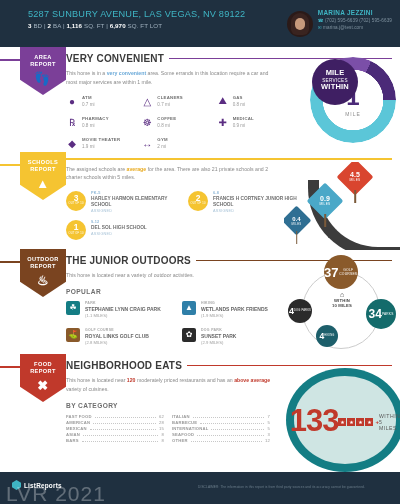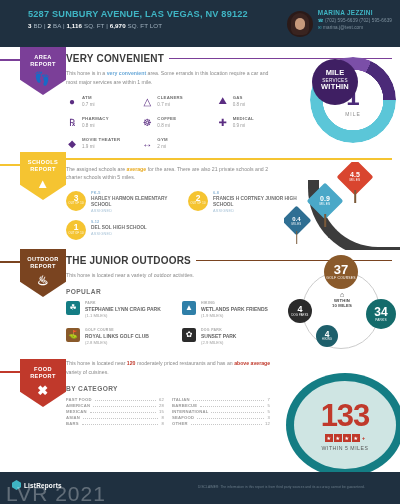--- a/index.html
+++ b/index.html
@@ -11,21 +11,21 @@
     position: relative;
   }
   .page { width: 400px; height: 504px; position: relative; background:#fff; }
 
   
   .header {
     height: 47px; background: #1f3040; position: relative;
     padding: 9px 0 0 28px;
   }
   .addr {
-    color: #3fb5c4; font-size: 9.2px; font-weight: bold; letter-spacing: .2px;
+    color: #3fb5c4; font-size: 9.2px; font-weight: normal; letter-spacing: .2px;
     white-space: nowrap;
   }
   .specs { margin-top: 3px; font-size: 6.2px; color: #9fb0bd; letter-spacing: .1px; }
   .specs b { color: #ffffff; }
   .agent {
     position: absolute; right: 8px; top: 7px; display: flex; align-items: flex-start; gap: 5px;
   }
   .avatar {
     width: 26px; height: 26px; border-radius: 50%; background: #2b1a18;
     overflow: hidden; position: relative; flex: none; margin-top: 4px;
@@ -116,21 +116,21 @@
   .out-grid { display:grid; grid-template-columns: 108px 108px; gap: 10px 8px; margin-top:6px; width:224px;}
   .out { display:flex; gap:5px; align-items:flex-start;}
   .out .sq { width:14px; height:14px; border-radius:2px; flex:none; display:flex; align-items:center; justify-content:center; color:#fff; font-size:8px;}
   .out .cat { font-size:3.5px; color:#a8a8a8; letter-spacing:.3px; font-weight:bold;}
   .out .nm { font-size:5px; color:#666; font-weight:bold; line-height:1.25; margin-top:1px;}
   .out .mi { font-size:4.2px; color:#a0a0a0; margin-top:1px;}
 
   
   .stats-wrap { position:absolute; right:2px; top:6px; width:110px; height:100px;}
   .ring { position:absolute; left:14px; top:16px; width:78px; height:78px; border-radius:50%; border:1px solid #ccc;}
-  .scirc { position:absolute; border-radius:50%; color:#fff; text-align:center; display:flex; flex-direction:column; align-items:center; justify-content:center; line-height:1;}
+  .scirc { position:absolute; border-radius:50%; color:#fff; text-align:center; display:flex; flex-direction:row; align-items:center; justify-content:center; line-height:1;}
   .scirc .v { font-weight:bold;}
   .scirc .k { letter-spacing:.2px; margin-top:1px;}
   .sc-golf { width:34px;height:34px; left:36px; top:0px; background:#8a5a2b;}
   .sc-golf .v{font-size:13px;} .sc-golf .k{font-size:3.4px;}
   .sc-parks { width:30px;height:30px; right:2px; top:44px; background:#146b6b;}
   .sc-parks .v{font-size:12px;} .sc-parks .k{font-size:3.2px;}
   .sc-dog { width:24px;height:24px; left:0px; top:44px; background:#2b2b2b;}
   .sc-dog .v{font-size:9px;} .sc-dog .k{font-size:2.6px;}
   .sc-hike { width:22px;height:22px; left:28px; top:70px; background:#1d5f6b;}
   .sc-hike .v{font-size:8.5px;} .sc-hike .k{font-size:2.6px;}
@@ -142,21 +142,21 @@
   .cat-label { font-size:6.6px; color:#6f6f6f; font-weight:bold; letter-spacing:.4px; margin-top:9px;}
   .cat-grid { display:grid; grid-template-columns: 98px 98px; gap:1px 8px; margin-top:5px; width:204px;}
   .crow { display:flex; align-items:baseline; font-size:4.2px; color:#9a9a9a; letter-spacing:.2px;}
   .crow .cn { white-space:nowrap; font-weight:bold;}
   .crow .dots { flex:1; border-bottom:.6px dotted #c8c8c8; margin:0 3px 1px 3px;}
   .crow .cv { color:#9a9a9a;}
 
   
   .eats-wrap { position:absolute; right:-4px; top:14px; width:118px; height:104px;}
   .eats-outer { position:absolute; inset:0; border-radius:50%; background:#147d84;}
-  .eats-inner { position:absolute; left:8px; top:8px; right:8px; bottom:8px; border-radius:50%; background:#cfe5e3; display:flex; flex-direction:column; align-items:center; justify-content:center;}
+  .eats-inner { position:absolute; left:8px; top:8px; right:8px; bottom:8px; border-radius:50%; background:#cfe5e3; display:flex; flex-direction:row; align-items:center; justify-content:center;}
   .eats-num { font-size:31px; font-weight:bold; color:#c0392b; line-height:1; letter-spacing:-1px;}
   .eats-stars { margin-top:3px; display:flex; align-items:center; gap:1px;}
   .eats-stars .st { width:8px;height:8px; background:#c0392b; display:flex; align-items:center; justify-content:center; color:#fff; font-size:5px;}
   .eats-stars .plus { color:#c0392b; font-size:6px; font-weight:bold; margin-left:1px;}
   .eats-sub { font-size:5.2px; color:#5a5a5a; letter-spacing:.5px; margin-top:3px;}
 
   
   .footer { position:absolute; left:0; bottom:0; width:400px; height:32px; background:#1f3040; overflow:hidden;text-align:right;}
   .lr-logo { position:absolute; left:12px; top:8px; display:flex; align-items:center; gap:3px;}
   .lr-mark { width:9px;height:10px; background:#3fb5c4; clip-path: polygon(50% 0,100% 28%,100% 72%,50% 100%,0 72%,0 28%);}
@@ -442,20 +442,24 @@
     </div>
   </div>
 
   <div class="section" style="height:110px;">
     <div class="sec-rule" style="background:#c0392b;"></div>
     <div class="badge" style="background:#c0392b;">
       <div>FOOD</div>
       <div>REPORT</div>
       <div class="bicon">✖</div>
     </div>
+    <div class="sec-title">
+      <span>NEIGHBORHOOD EATS</span>
+      <span class="tline" style="background:#c0392b;"></span>
+    </div>
     <div class="sec-desc">
       <span>This home is located near </span><span class="hl" style="color:#c0392b;">120</span><span> moderately priced restaurants and has an </span><span class="hl" style="color:#c0392b;">above average</span><span> variety of cuisines.</span>
     </div>
     <div class="cat-label">BY CATEGORY</div>
     <div class="cat-grid">
       <div class="crow">
           <span class="cn">FAST FOOD</span>
           <span class="dots"></span>
           <span class="cv">62</span>
         </div>

